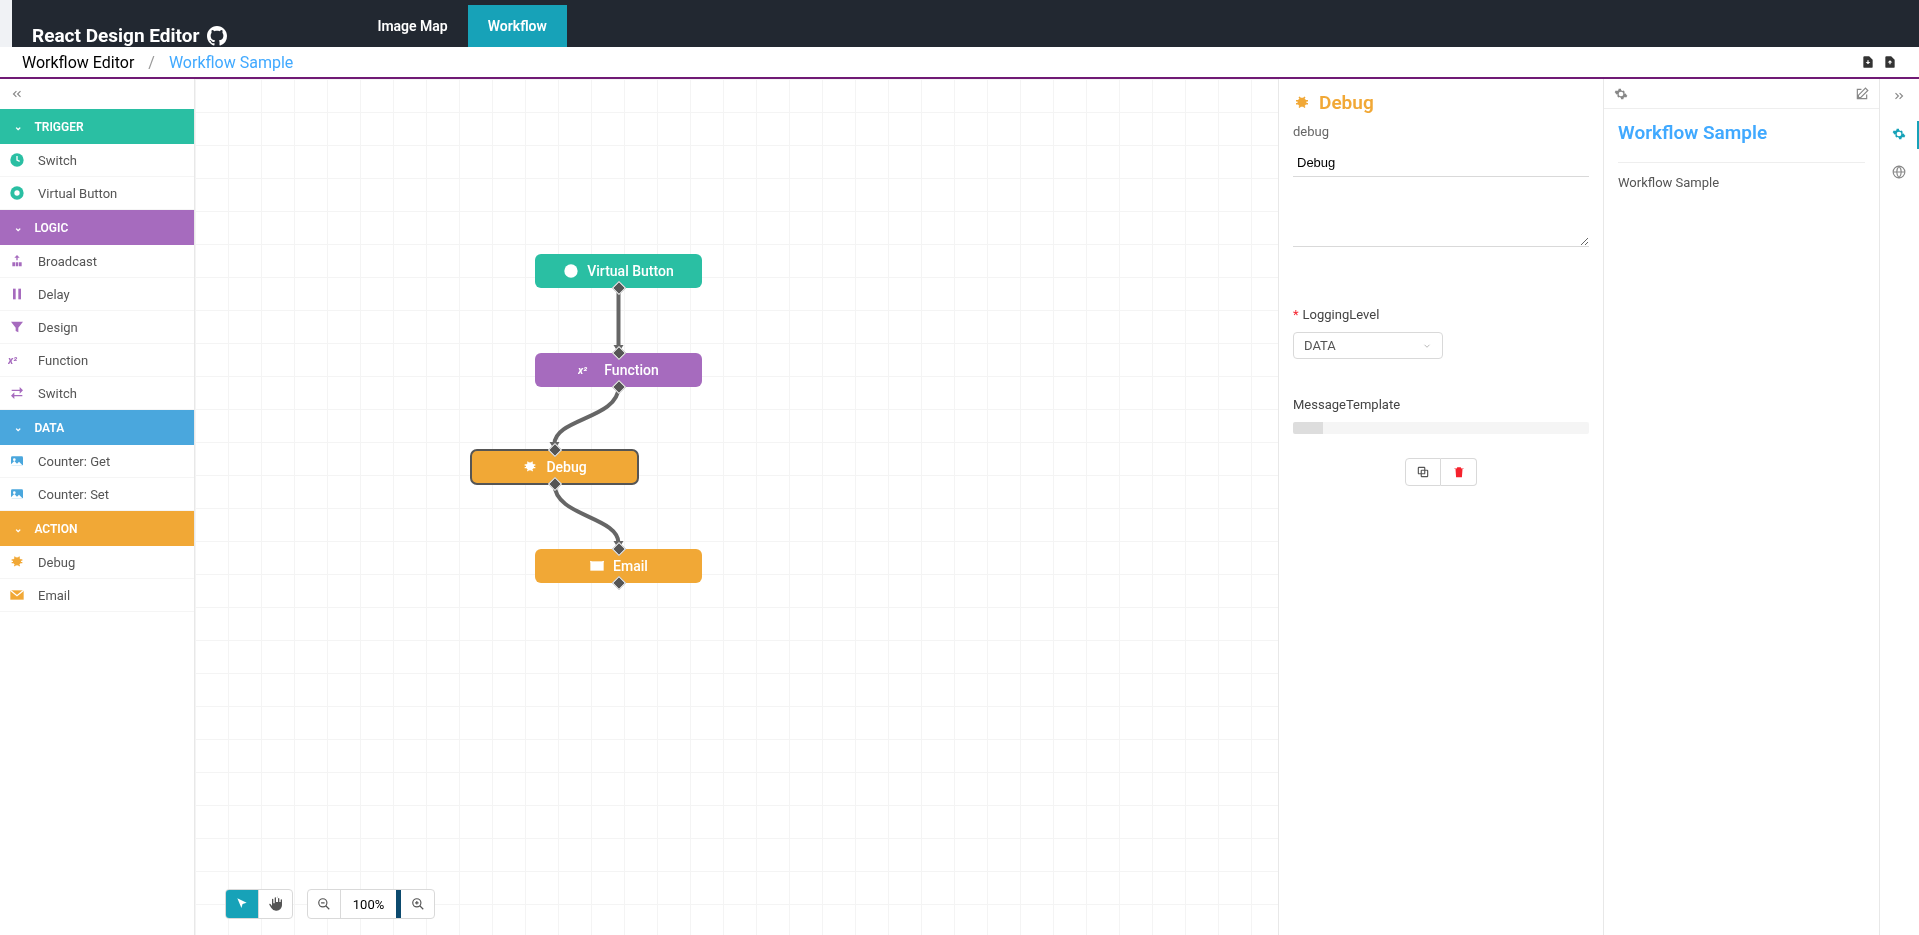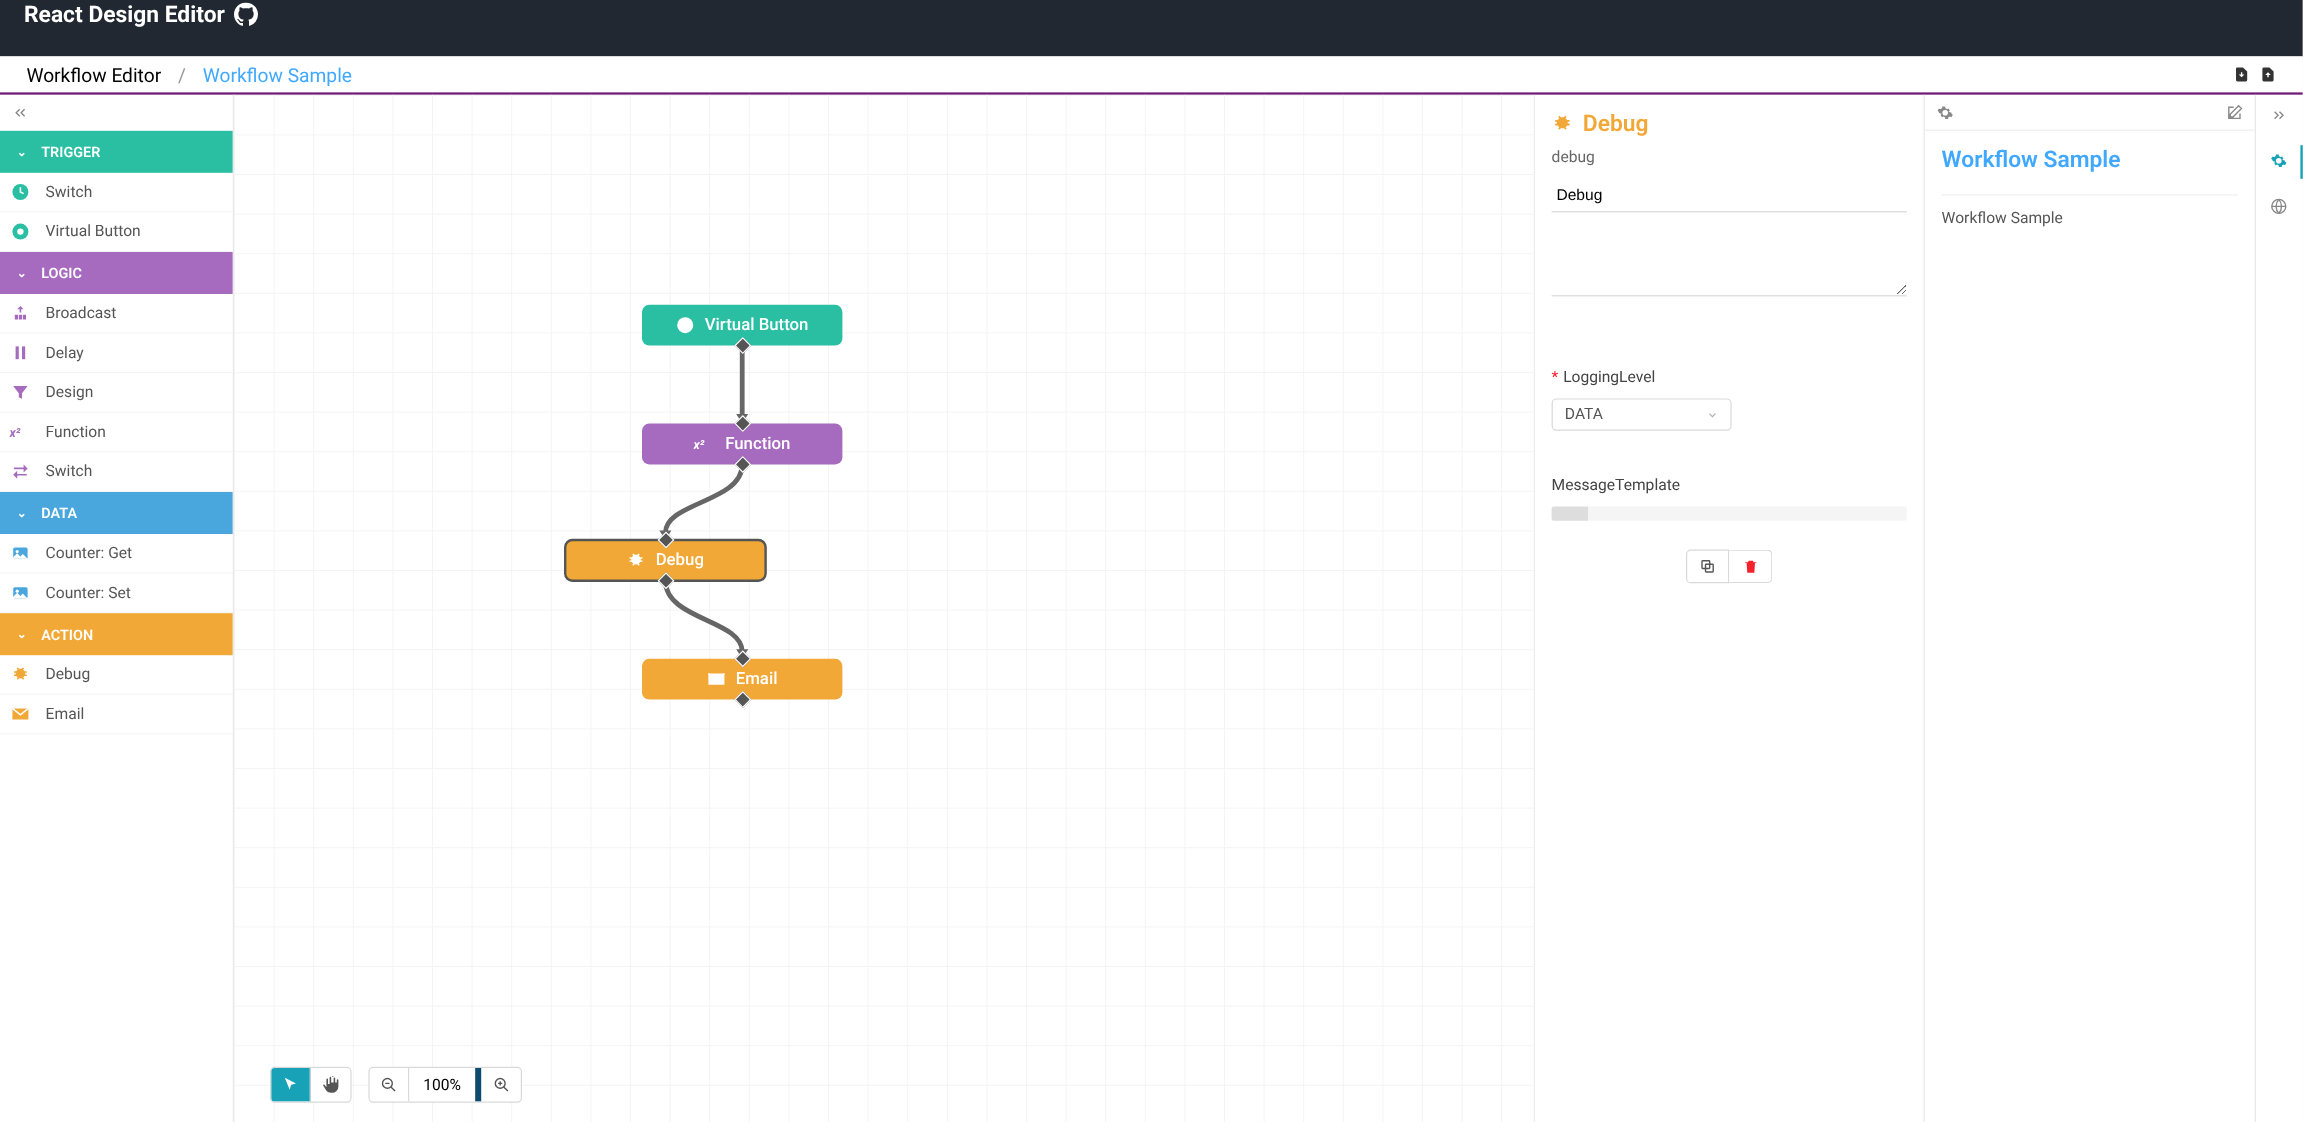--- a/index.html
+++ b/index.html
@@ -1,19 +1,19 @@
 <!DOCTYPE html>
 <html><head>
 <meta charset="utf-8">
 <style>
 * { box-sizing: border-box; margin: 0; padding: 0; }
 body { font-family: -apple-system, BlinkMacSystemFont, 'Segoe UI', Roboto, sans-serif; background: #f0f2f5; overflow: hidden; }
 
 
-.topbar { height: 47px; background: #222831; display: flex; align-items: flex-start; padding: 0 20px; color: #fff; }
+.topbar { height: 47px; background: #222831; display: flex; align-items: flex-end; padding: 0 20px; color: #fff; margin-left: 12px; }
 .topbar-title { font-size: 19px; font-weight: 700; display: flex; align-items: center; gap: 8px; }
 .topbar-tabs { display: flex; margin-left: 130px; gap: 0; }
 .topbar-tab { padding: 13px 20px; font-size: 14px; font-weight: 600; cursor: pointer; }
 .topbar-tab.active { background: #17a2b8; }
 
 
 .breadcrumb { height: 32px; background: #fff; border-bottom: 2px solid #701a75; display: flex; align-items: center; padding: 0 22px; font-size: 16px; justify-content: space-between; }
 .breadcrumb-left { display: flex; align-items: center; gap: 14px; }
 .breadcrumb-sep { color: #999; }
 .breadcrumb-link { color: #40a9ff; }
@@ -97,20 +97,24 @@
 <body>
 
 <div class="topbar">
   <div class="topbar-title">
     <span>React Design Editor</span>
     <span>
       <svg width="20" height="20" viewBox="0 0 16 16" fill="#fff">
           <path d="M8 0C3.58 0 0 3.58 0 8c0 3.54 2.29 6.53 5.47 7.59.4.07.55-.17.55-.38 0-.19-.01-.82-.01-1.49-2.01.37-2.53-.49-2.69-.94-.09-.23-.48-.94-.82-1.13-.28-.15-.68-.52-.01-.53.63-.01 1.08.58 1.23.82.72 1.21 1.87.87 2.33.66.07-.52.28-.87.51-1.07-1.78-.2-3.64-.89-3.64-3.95 0-.87.31-1.59.82-2.15-.08-.2-.36-1.02.08-2.12 0 0 .67-.21 2.2.82.64-.18 1.32-.27 2-.27.68 0 1.36.09 2 .27 1.53-1.04 2.2-.82 2.2-.82.44 1.1.16 1.92.08 2.12.51.56.82 1.27.82 2.15 0 3.07-1.87 3.75-3.65 3.95.29.25.54.73.54 1.48 0 1.07-.01 1.93-.01 2.2 0 .21.15.46.55.38A8.013 8.013 0 0016 8c0-4.42-3.58-8-8-8z"></path>
         </svg>
     </span>
+  </div>
+  <div class="topbar-tabs">
+    <div class="topbar-tab">Image Map</div>
+    <div class="topbar-tab active">Workflow</div>
   </div>
 </div>
 
 <div class="breadcrumb">
   <div class="breadcrumb-left">
     <span>Workflow Editor</span>
     <span class="breadcrumb-sep">/</span>
     <span class="breadcrumb-link">Workflow Sample</span>
   </div>
   <div class="breadcrumb-right">

